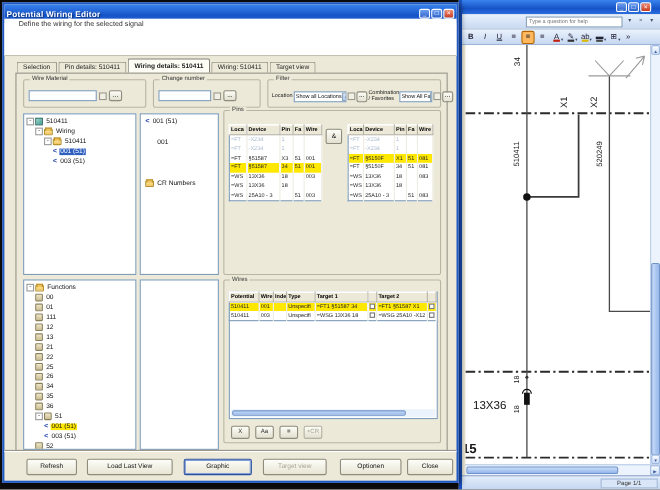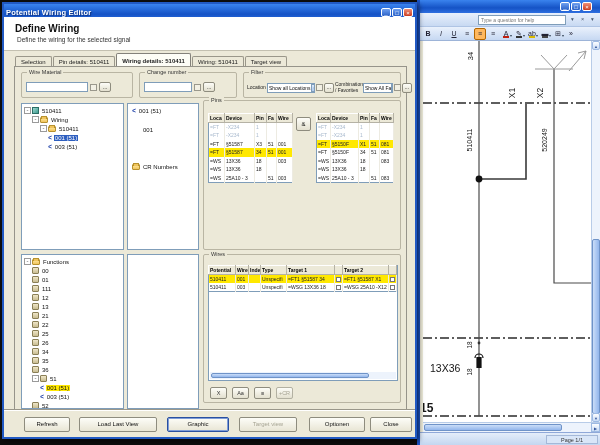--- a/index.html
+++ b/index.html
@@ -192,21 +192,20 @@
   <div class="dialog">
     <div class="dlg-titlebar">
       <span class="dlg-title">Potential Wiring Editor</span>
       <div class="dlg-winbtns" id="dlg-winbtns">
           <span class="winbtn">_</span>
           <span class="winbtn">□</span>
           <span class="winbtn close">×</span>
         </div>
     </div>
     <div class="dlg-header">
-      <div class="h1">Define Wiring</div>
       <div class="h2">Define the wiring for the selected signal</div>
     </div>
     <div class="tabstrip" id="tabstrip">
         <div class="tab">Selection</div>
         <div class="tab">Pin details: 510411</div>
         <div class="tab active">Wiring details: 510411</div>
         <div class="tab">Wiring: 510411</div>
         <div class="tab">Target view</div>
       </div>
 

